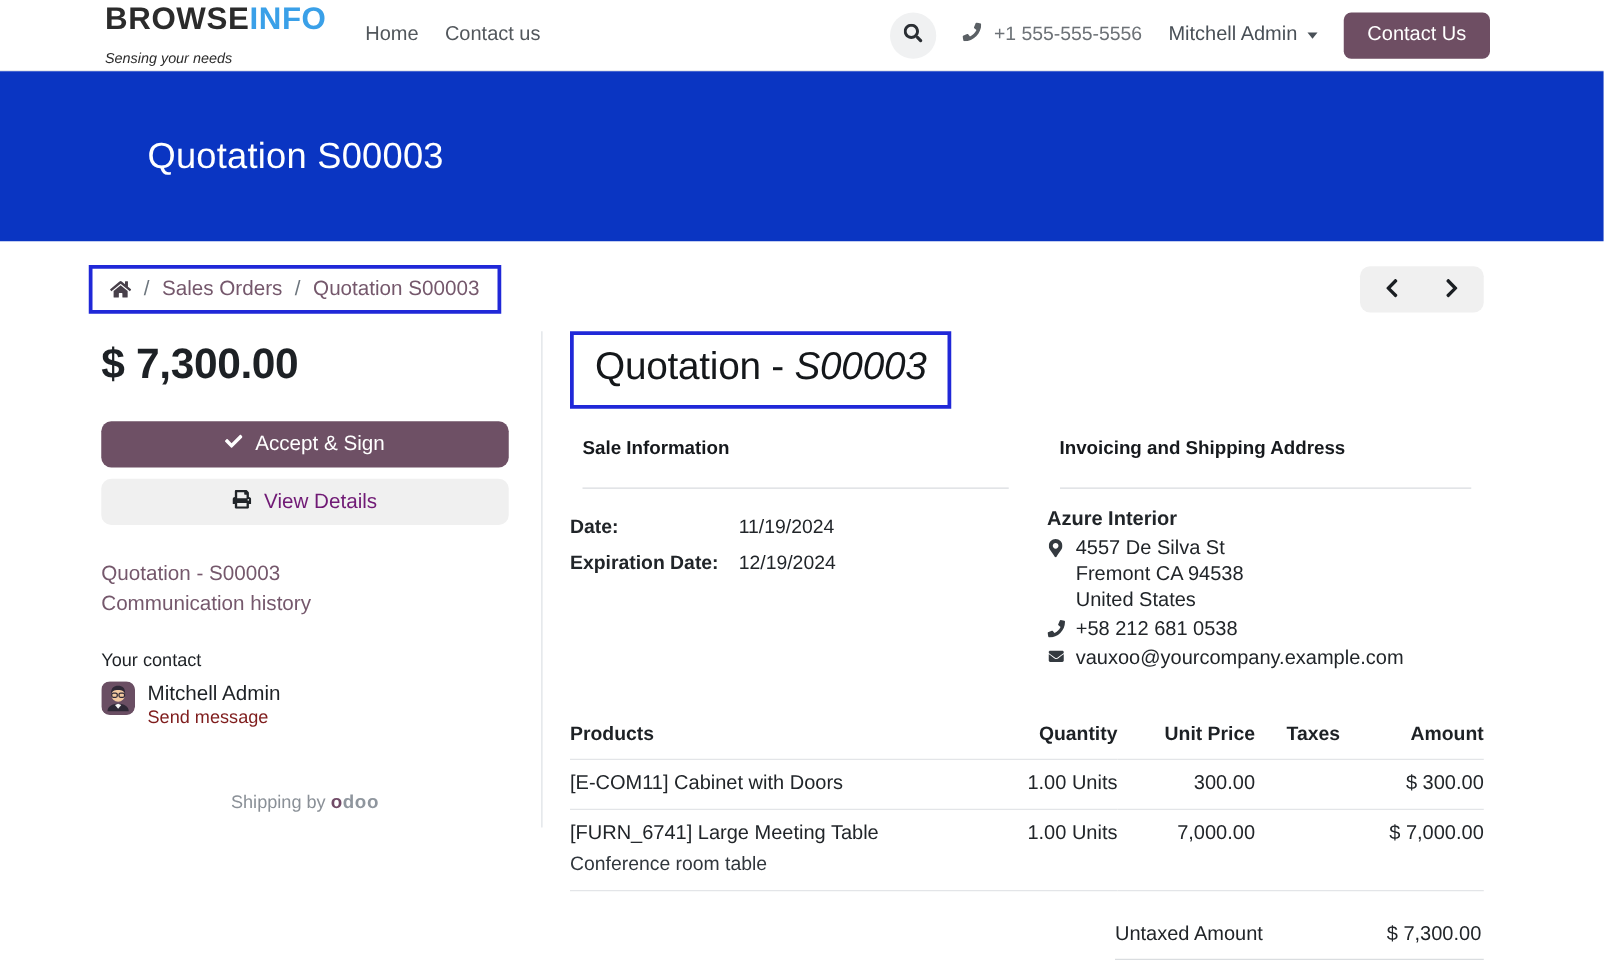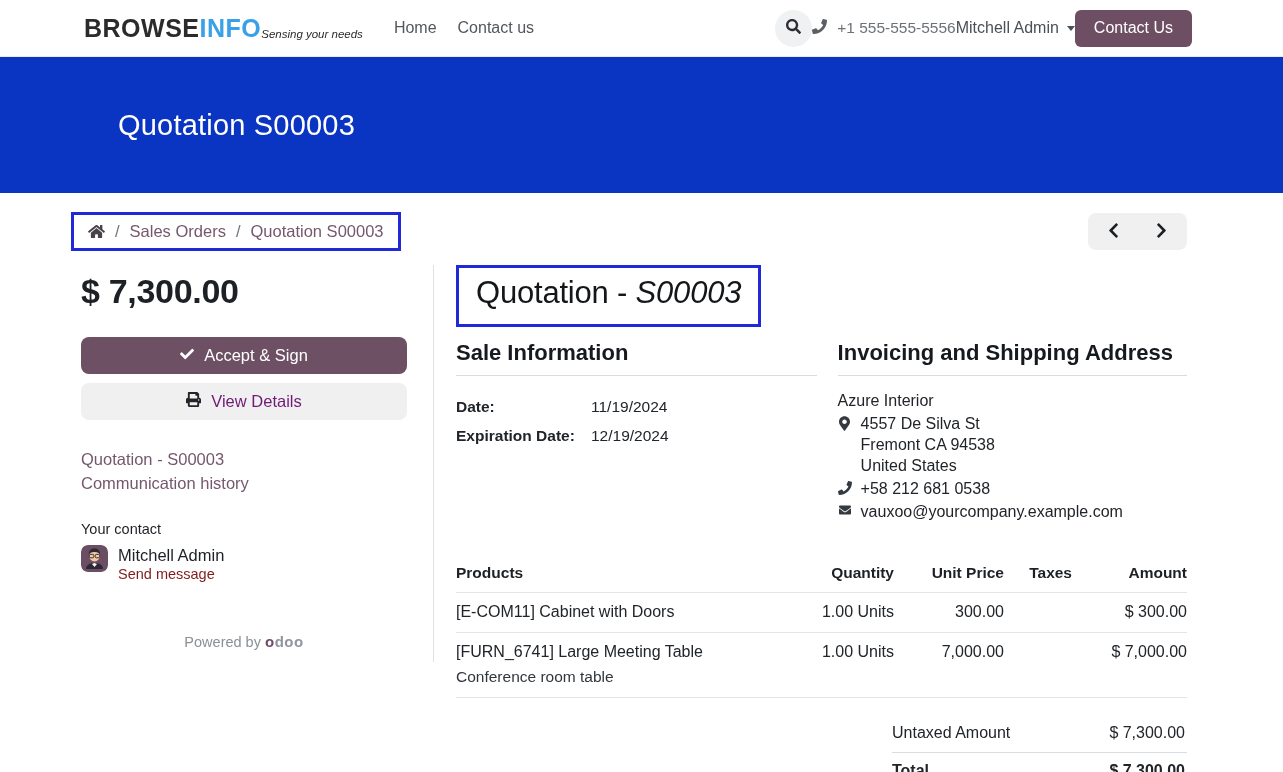--- a/index.html
+++ b/index.html
@@ -12,27 +12,27 @@
   }
   a { text-decoration: none; cursor: pointer; }
   button { font-family: "Liberation Sans", sans-serif; cursor: pointer; }
 
   
   .site-header {
     height: 57px; display: flex; align-items: center;
     padding: 0 91px 0 84px; border-bottom: 1px solid #e8eaed;
     background: #fff;
   }
-  .logo { display: flex; flex-direction: row; align-items: flex-end; line-height: 1; }
+  .logo { display: flex; flex-direction: column; align-items: flex-start; line-height: 1; }
   .logo-text { font-size: 25px; font-weight: 700; letter-spacing: 0.5px; color: #2b2b2b; }
   .logo-text .logo-info { color: #3aa0e8; }
   .logo-tagline { font-size: 11.5px; color: #2b2b2b; margin-top: 14px; font-style: italic; }
   .main-nav { display: flex; gap: 21px; margin-left: 31px; }
   .main-nav a { color: #52575c; font-size: 16px; }
-  .header-right { margin-left: auto; display: flex; align-items: center; }
+  .header-right { margin-left: auto; display: flex; align-items: center; gap: 21px; }
   .search-btn {
     width: 37px; height: 37px; border-radius: 50%; border: none;
     background: #f0f1f2; display: flex; align-items: center; justify-content: center;
   }
   .search-btn svg { width: 15px; height: 15px; fill: #2a2e33; }
   .hdr-phone { display: flex; align-items: center; gap: 10px; color: #6d7277; font-size: 15.5px; }
   .hdr-phone svg { width: 15px; height: 15px; fill: #5b6065; }
   .user-menu { display: flex; align-items: center; gap: 8px; color: #495057; font-size: 16px; cursor: pointer; }
   .caret-down { width: 0; height: 0; border-left: 4px solid transparent; border-right: 4px solid transparent; border-top: 5px solid #495057; }
   .contact-btn {
@@ -88,34 +88,34 @@
   .odoo-logo .o1 { color: #714B67; }
 
   
   .doc { flex: 1; padding-left: 22px; }
   .title-box { display: inline-block; border: 3px solid #2028d8; padding: 7px 17px 13px; }
   .title-box h2 { margin: 0; font-size: 31px; font-weight: 400; color: #14171a; letter-spacing: -0.2px; }
   .info-cols { display: flex; justify-content: space-between; margin-top: 13px; }
   .col-sale { width: 49.4%; }
   .col-addr { width: 47.8%; }
   .info-cols h3 {
-    margin: 0; font-size: 22px; font-weight: 600; color: #16191d;
-    padding-bottom: 9px; border-bottom: 1px solid #d9dcdf;
+    margin: 10px; font-size: 15px; font-weight: 600; color: #16191d;
+    padding-bottom: 23px; border-bottom: 1px solid #d9dcdf;
   }
   .sale-rows { margin-top: 16px; }
   .sale-row { display: flex; font-size: 15.5px; line-height: 29px; }
   .sale-row .lbl { font-weight: 700; width: 135px; flex: none; }
   .addr-body { margin-top: 14px; font-size: 16px; line-height: 21px; color: #212529; }
   .addr-line { display: flex; gap: 9px; margin-top: 2px; }
   .addr-line .ic { width: 14px; flex: none; display: flex; justify-content: center; padding-top: 3px; }
   .addr-line svg { fill: #343a40; }
   .ic-pin svg { width: 11px; height: 15px; }
   .ic-phone svg { width: 14px; height: 14px; }
   .ic-mail svg { width: 15px; height: 12px; }
-  .addr-company { margin-bottom: 1px; }
+  .addr-company { margin-bottom: 1px; font-weight: bold; }
   .addr-multiline div { margin-bottom: 0; }
 
   
   .products { width: 100%; border-collapse: collapse; margin-top: 36px; font-size: 15.5px; }
   .products th { font-weight: 700; text-align: right; padding: 6px 0 10px; border-bottom: 1px solid #e3e5e8; color: #1d2125; }
   .products th:first-child { text-align: left; }
   .products td { text-align: right; padding: 10px 0 11px; border-bottom: 1px solid #e3e5e8; vertical-align: top; font-size: 16px; }
   .products td:first-child { text-align: left; }
   .prod-desc { margin-top: 7px; font-size: 15.5px; color: #31373d; }
 
@@ -220,21 +220,21 @@
             <rect x="8.4" y="9.4" width="4.4" height="3.4" rx="1.2" fill="none" stroke="#2e2836" stroke-width="1"></rect>
             <rect x="14.2" y="9.4" width="4.4" height="3.4" rx="1.2" fill="none" stroke="#2e2836" stroke-width="1"></rect>
           </svg>
         </span>
         <div>
           <div class="contact-name">Mitchell Admin</div>
           <a class="send-message">Send message</a>
         </div>
       </div>
       <div class="powered">
-        <span>Powered by</span>
+        <span>Shipping by</span>
         <span class="odoo-logo"><span class="o1">o</span><span>doo</span></span>
       </div>
     </aside>
 
     <main class="doc">
       <div class="title-box">
         <h2><span>Quotation - </span><i>S00003</i></h2>
       </div>
 
       <div class="info-cols">

